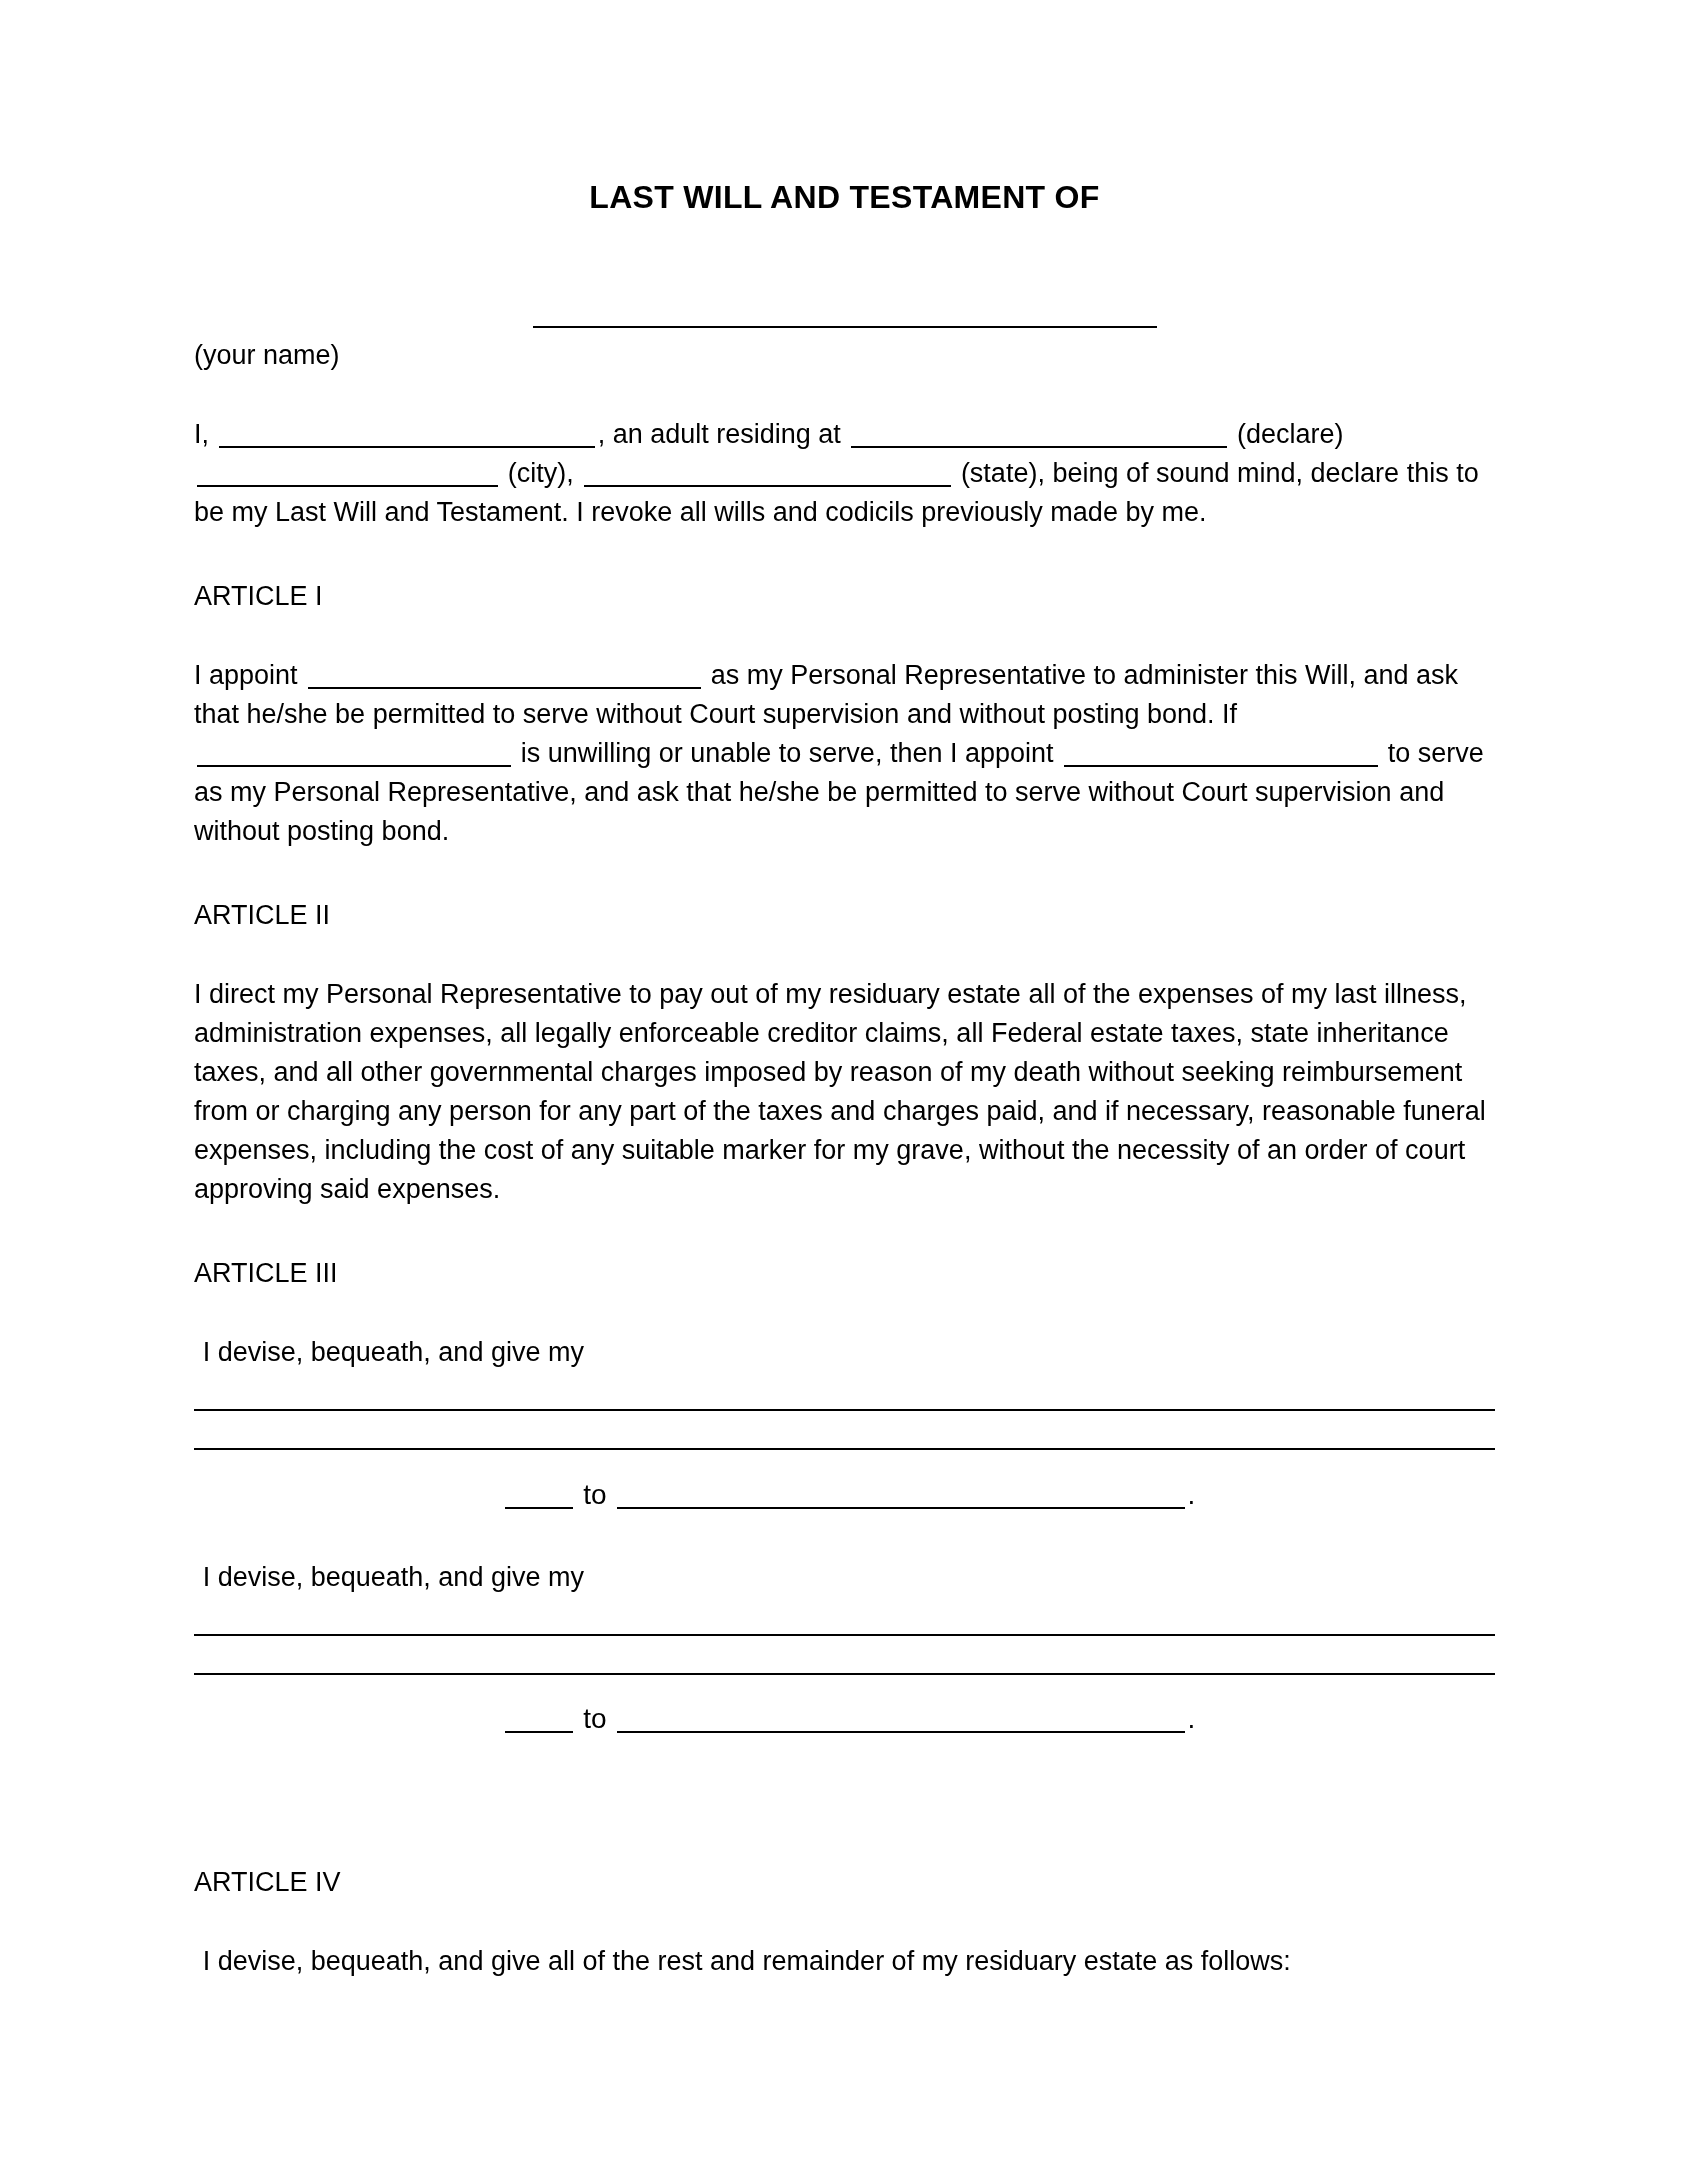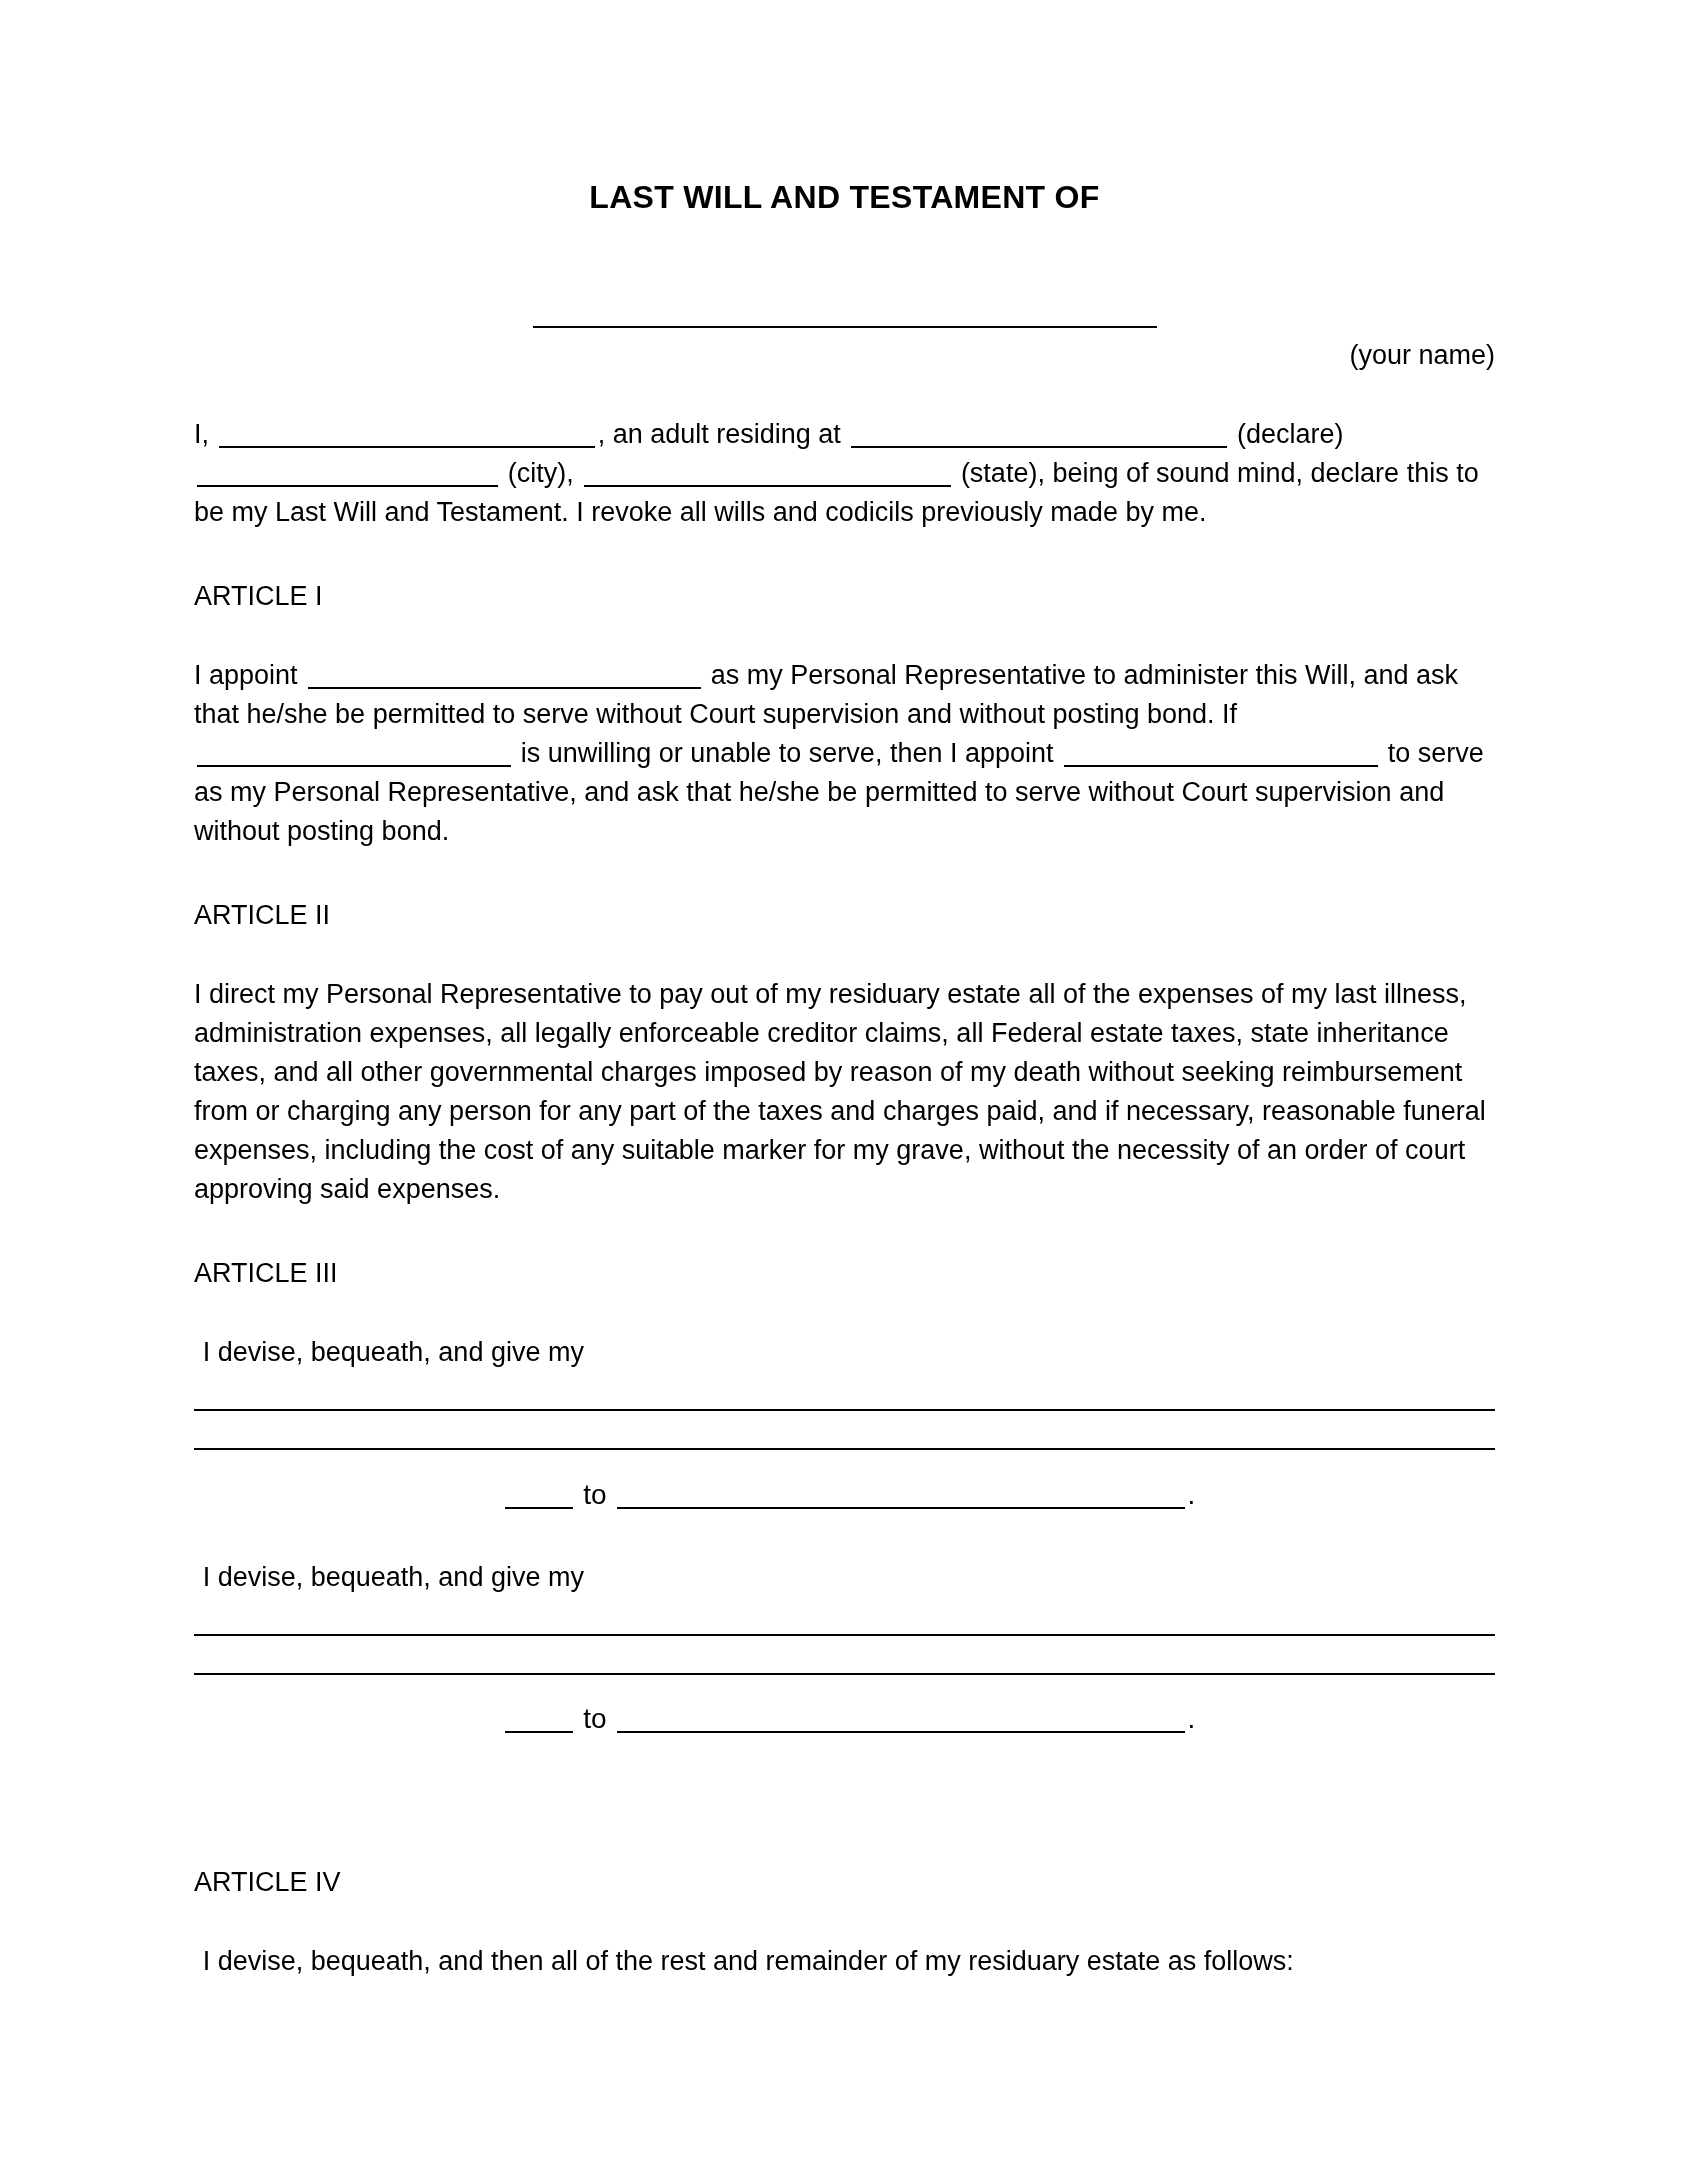--- a/index.html
+++ b/index.html
@@ -40,21 +40,21 @@
     margin-top: 96px;
   }
   .name-rule {
     display: inline-block;
     width: 624px;
     border-bottom: 2.6px solid #000;
     height: 0.9px;
     vertical-align: bottom;
   }
   .your-name {
-    text-align: right;
+    text-align: left;
     font-size: 27px;
     margin-top: 12.2px;
   }
   .para {
     font-size: 27px;
     line-height: 39px;
     margin-top: 44px;
     text-align: left;
   }
   .article-head {
@@ -141,17 +141,17 @@
     <div class="to-line indent-left">
       <span class="blank b-short"></span>
       <span>to</span>
       <span class="blank b-long"></span><span>.</span>
     </div>
 
     <div class="gap-lg"></div>
 
     <div class="article-head">ARTICLE IV</div>
 
-    <p class="para indent-left">I devise, bequeath, and then all of the rest and remainder of my residuary estate as follows:</p>
+    <p class="para indent-left">I devise, bequeath, and give all of the rest and remainder of my residuary estate as follows:</p>
 
   </div>
 </div>
 
 
 </body></html>

